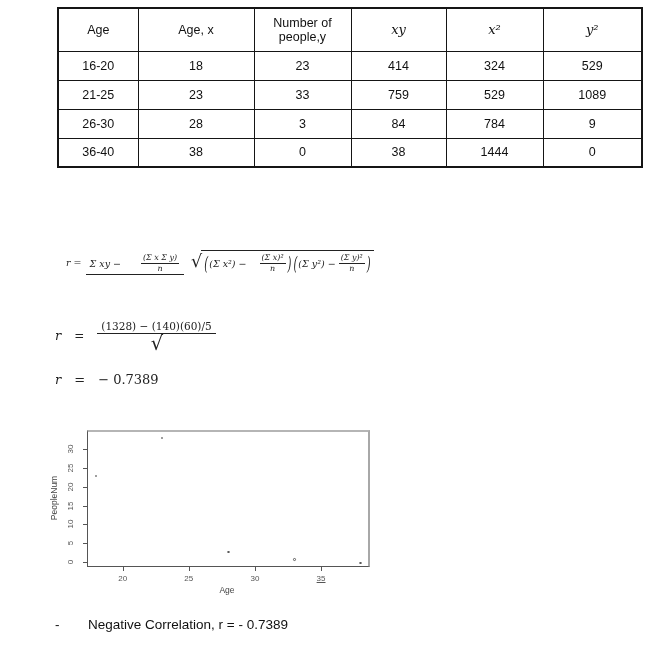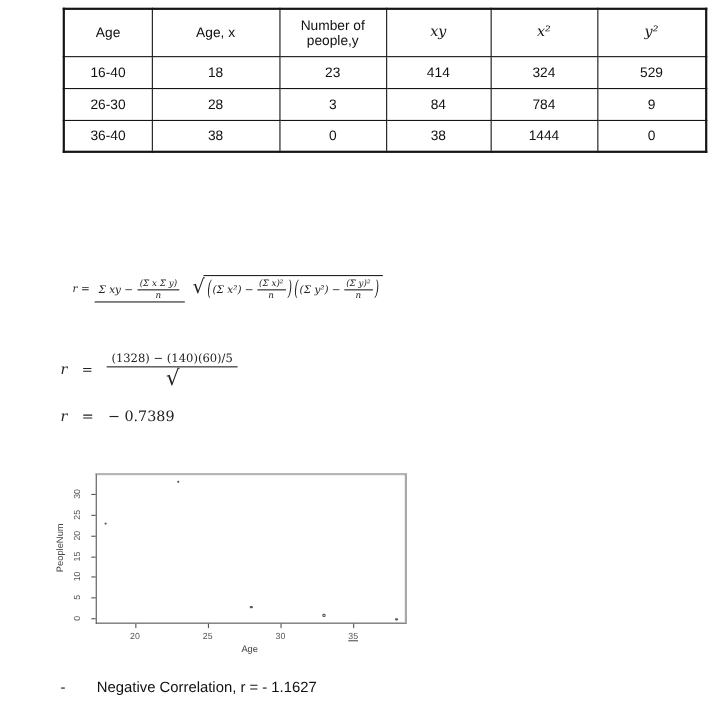--- a/index.html
+++ b/index.html
@@ -85,26 +85,34 @@
           <th>Age</th>
           <th>Age, x</th>
           <th>Number of people,y</th>
           <th class="math">xy</th>
           <th class="math">x²</th>
           <th class="math">y²</th>
         </tr>
       </thead>
     <tbody id="tbody">
         <tr>
-          <td>16-40</td>
+          <td>16-20</td>
           <td>18</td>
           <td>23</td>
           <td>414</td>
           <td>324</td>
           <td>529</td>
+        </tr>
+        <tr>
+          <td>21-25</td>
+          <td>23</td>
+          <td>33</td>
+          <td>759</td>
+          <td>529</td>
+          <td>1089</td>
         </tr>
         <tr>
           <td>26-30</td>
           <td>28</td>
           <td>3</td>
           <td>84</td>
           <td>784</td>
           <td>9</td>
         </tr>
         <tr>
@@ -115,31 +123,31 @@
           <td>1444</td>
           <td>0</td>
         </tr>
       </tbody>
   </table>
 
   <div class="formula formula-general f-row">
     <span class="lhs">r =</span>
     <span class="frac">
       <span class="fr-num inline-mid">
-        <span style="margin-right:3px;">Σ xy −</span>
+        <span style="margin-right:19px;">Σ xy −</span>
         <span class="frac small">
           <span class="fr-num" style="display:block">(Σ x Σ y)</span>
           <span class="fr-den" style="display:block">n</span>
         </span>
       </span>
       <span class="fr-den inline-mid">
         <span class="sqrt">√</span>
         <span class="radicand">
           <span class="bigparen">(</span>
-          <span style="margin-right:2px;">(Σ x²) −</span>
+          <span style="margin-right:12px;">(Σ x²) −</span>
           <span class="frac small">
             <span class="fr-num" style="display:block">(Σ x)²</span>
             <span class="fr-den" style="display:block">n</span>
           </span>
           <span class="bigparen">)</span>
           <span class="bigparen">(</span>
           <span style="margin-right:2px;">(Σ y²) −</span>
           <span class="frac small">
             <span class="fr-num" style="display:block">(Σ y)²</span>
             <span class="fr-den" style="display:block">n</span>
@@ -196,16 +204,16 @@
       <div class="tick y" style="left: 43px; top: 61.5457px;"></div>
       <div class="ticklab y" style="left: 21px; top: 56.5457px;">20</div>
       <div class="tick y" style="left: 43px; top: 42.5706px;"></div>
       <div class="ticklab y" style="left: 21px; top: 37.5706px;">25</div>
       <div class="tick y" style="left: 43px; top: 23.5956px;"></div>
       <div class="ticklab y" style="left: 21px; top: 18.5956px;">30</div>
     </div>
 
   <div class="note">
     <span class="bullet">-</span>
-    <span>Negative Correlation, r = - 1.1627</span>
+    <span>Negative Correlation, r = - 0.7389</span>
   </div>
 
 </div>
 
 </body></html>

